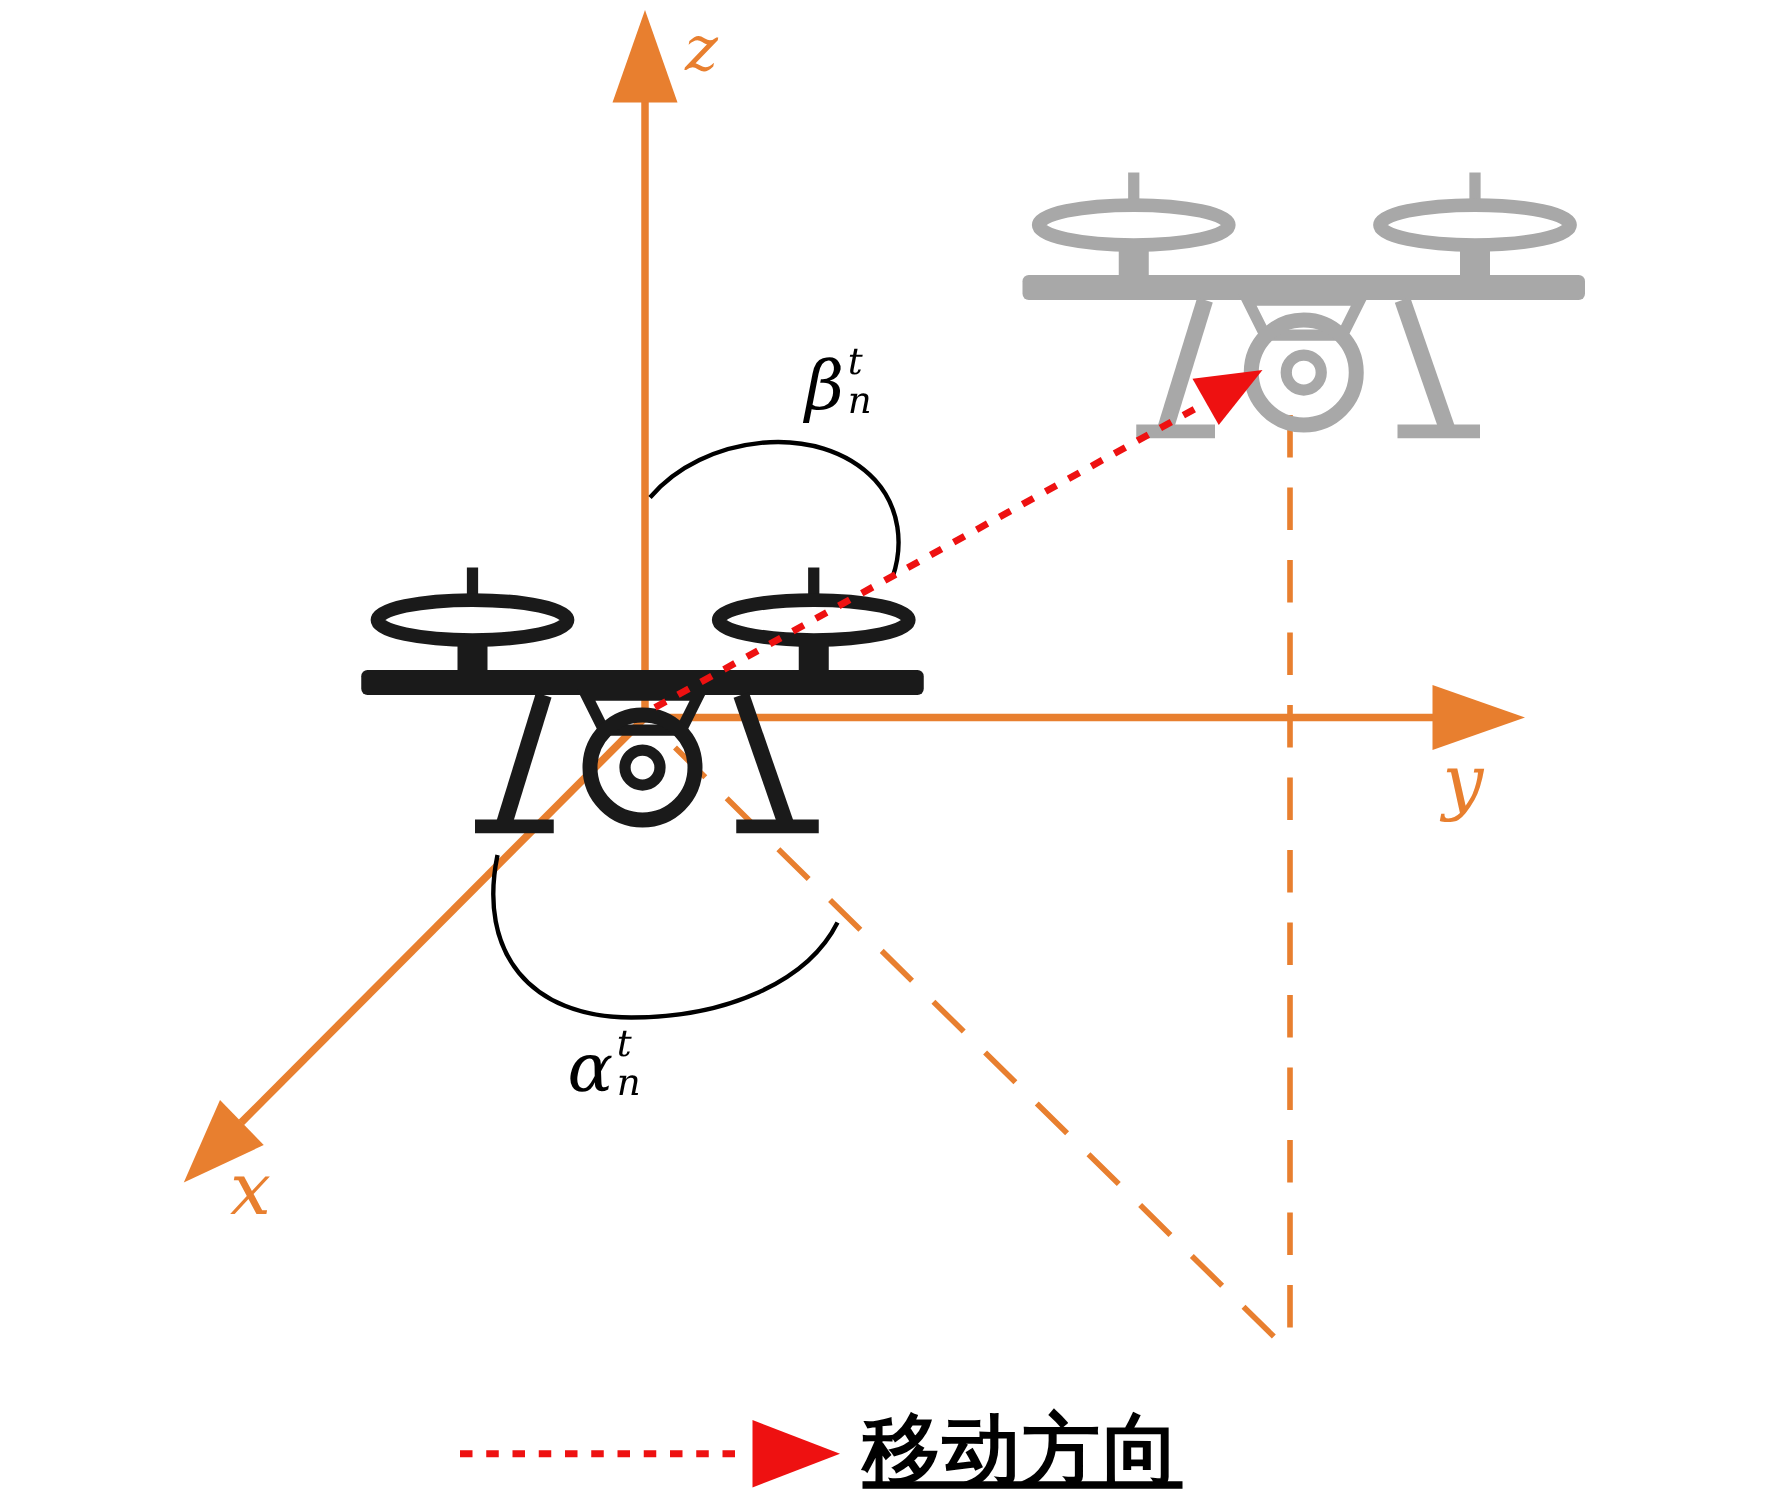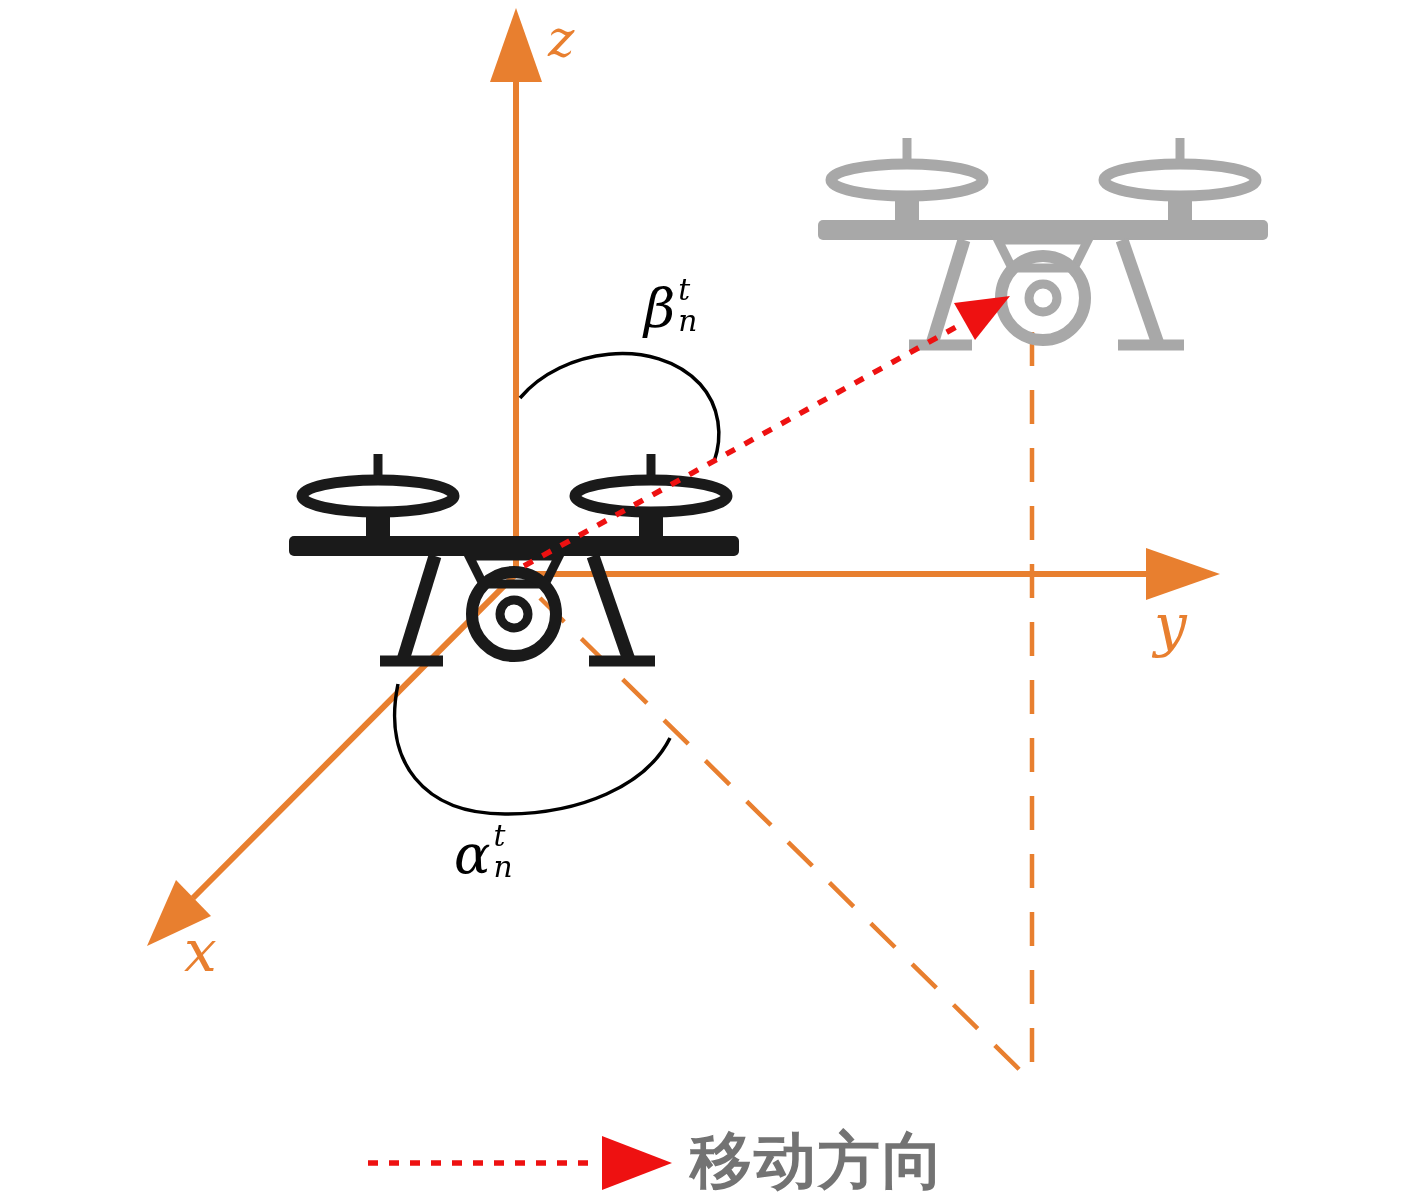--- a/index.html
+++ b/index.html
@@ -43,26 +43,27 @@
   .supsub {
     display: inline-flex;
     flex-direction: column;
     font-size: 0.55em;
     line-height: 1.05;
     margin-left: 3px;
     margin-top: -8px;
   }
   .legend-label {
     position: absolute;
-    color: #737373;
+    color: #000000;
     font-family: "Liberation Sans", sans-serif;
     font-size: 62px;
     font-weight: 600;
     line-height: 1;
     letter-spacing: 2px;
+    text-decoration: underline;
   }
 </style>
 </head>
 <body>
 
 <div class="stage">
 
   <svg class="diagram" width="1417" height="1200" viewBox="0 0 1417 1200">
 
     <defs>

